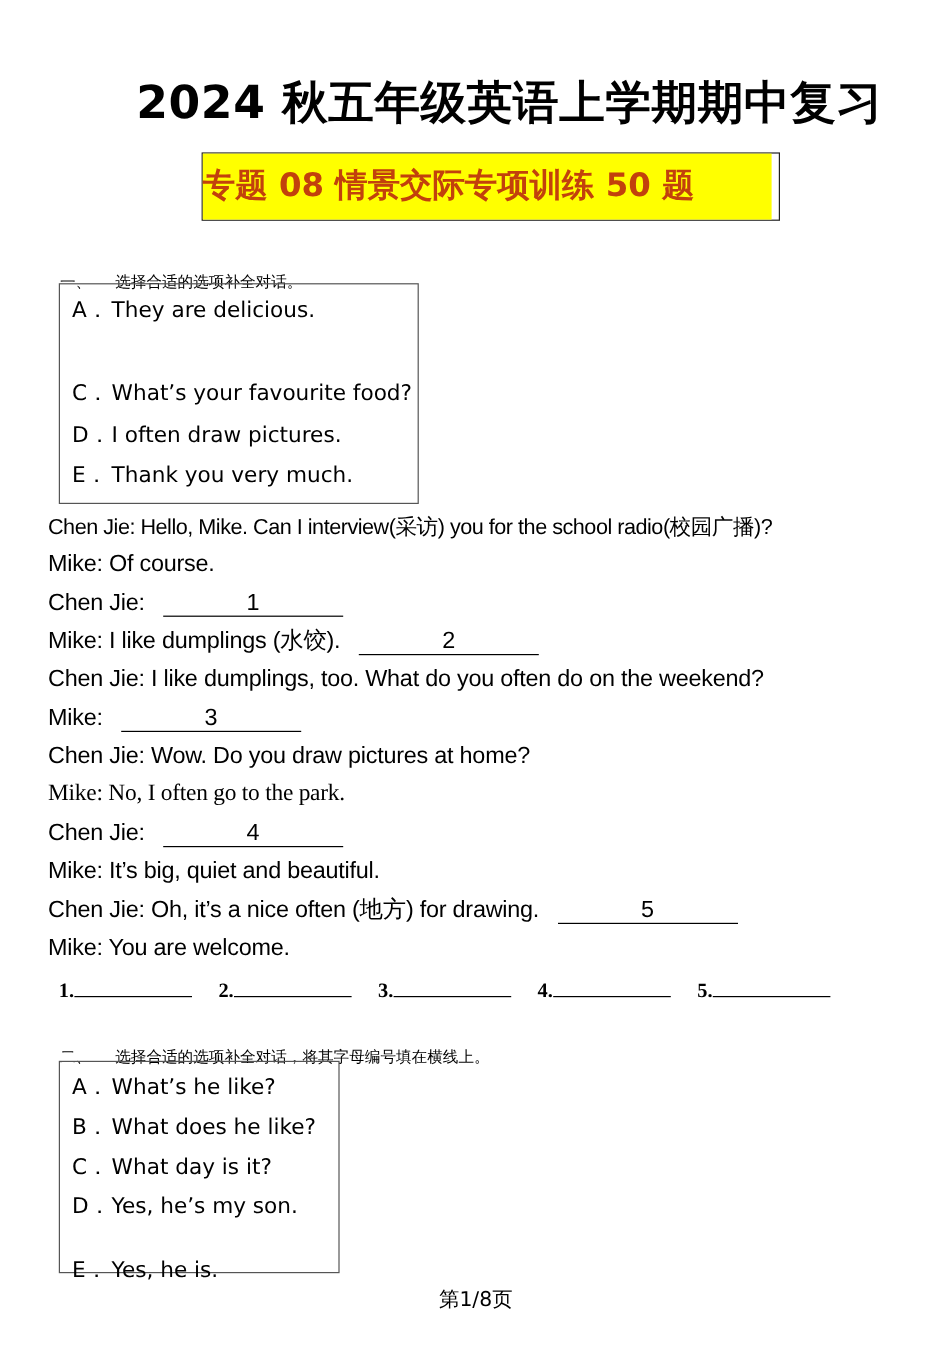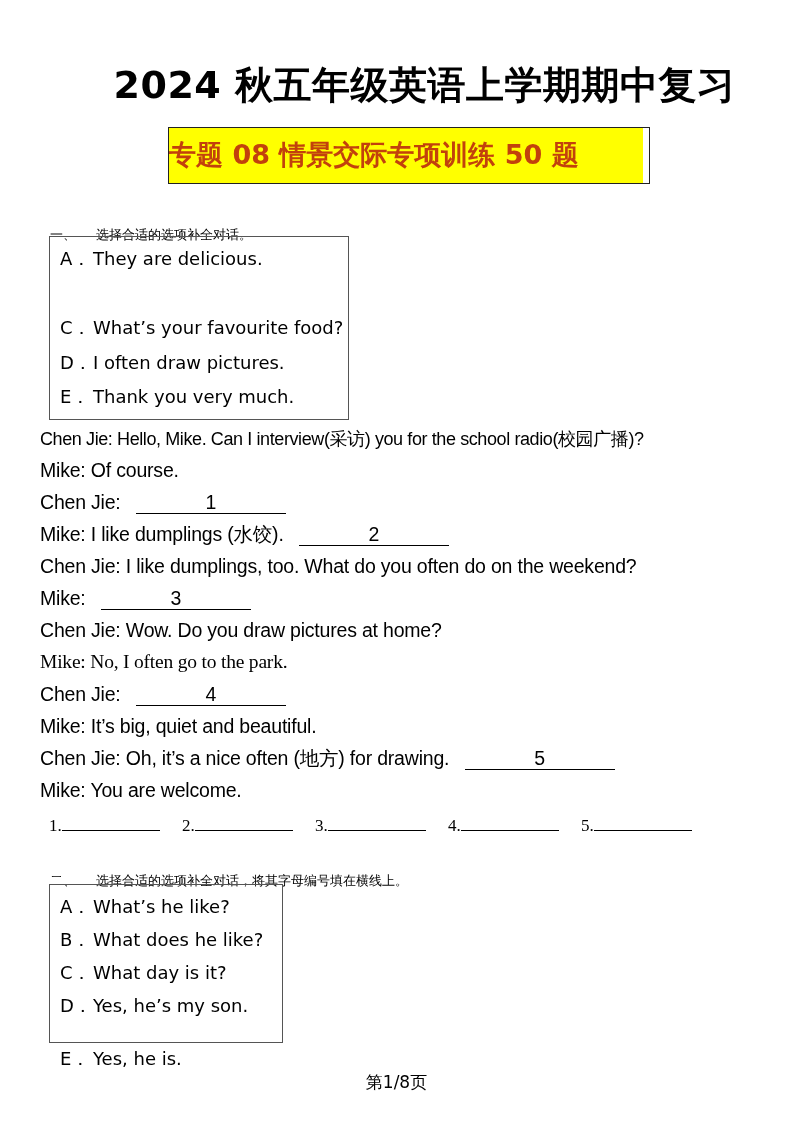--- a/index.html
+++ b/index.html
@@ -39,21 +39,21 @@
     position: absolute; left: 40px; white-space: nowrap;
     font-family: "Liberation Sans", "DejaVu Sans", sans-serif; font-size: 19.5px; line-height: 26px;
     letter-spacing: -0.2px;
   }
   .blank {
     display: inline-block; border-bottom: 1.2px solid #000; text-align: center;
     line-height: 22px; vertical-align: baseline; margin-left: 10px;
   }
   .answer-row {
     position: absolute; left: 49px; top: 813px; white-space: nowrap;
-    font-family: "Liberation Serif", "DejaVu Serif", serif; font-size: 17px; line-height: 22px;
+    font-family: "Liberation Serif", "DejaVu Serif", serif; font-size: 17px; line-height: 22px; font-weight: bold;
   }
   .answer-item { display: inline-block; margin-right: 18px; }
   .answer-item .ablank { display: inline-block; width: 98px; border-bottom: 1px solid #000; height: 17px; vertical-align: baseline; }
 
   .page-footer {
     position: absolute; left: 0; top: 1071px; width: 793px; text-align: center;
     font-family: "DejaVu Sans", sans-serif; font-size: 17px;
   }
 </style>
 </head>
@@ -107,21 +107,21 @@
     <span class="answer-item"><span>2.</span><span class="ablank"></span></span>
     <span class="answer-item"><span>3.</span><span class="ablank"></span></span>
     <span class="answer-item"><span>4.</span><span class="ablank"></span></span>
     <span class="answer-item"><span>5.</span><span class="ablank"></span></span>
   </div>
 
   <div class="section-heading" style="top:850px;">
     <span class="num">二、</span><span>选择合适的选项补全对话，将其字母编号填在横线上。</span>
   </div>
 
-  <div class="options-box" style="left:49px; top:884px; width:234px; height:159px;">
+  <div class="options-box" style="left:49px; top:884px; width:234px; height:177px;">
     <div class="option-row" style="top:10px;"><span class="letter">A．</span><span>What’s he like?</span></div>
     <div class="option-row" style="top:76px;"><span class="letter">C．</span><span>What day is it?</span></div>
     <div class="option-row" style="top:43px;"><span class="letter">B．</span><span>What does he like?</span></div>
     <div class="option-row" style="top:109px;"><span class="letter">D．</span><span>Yes, he’s my son.</span></div>
     <div class="option-row" style="top:142px;margin-top:20px;"><span class="letter">E．</span><span>Yes, he is.</span></div>
   </div>
 
   <div class="page-footer">第1/8页</div>
 
 </div>

